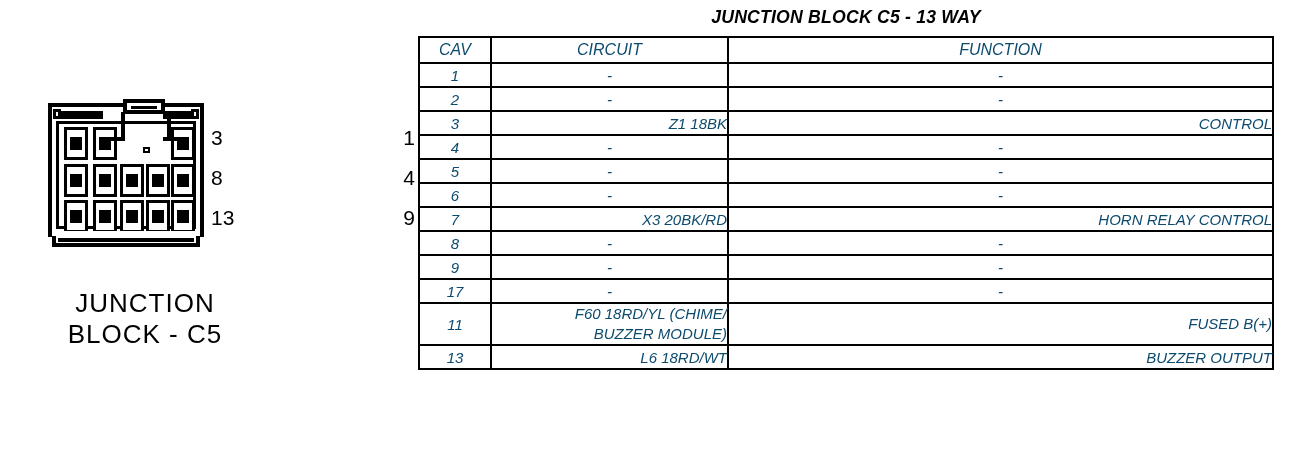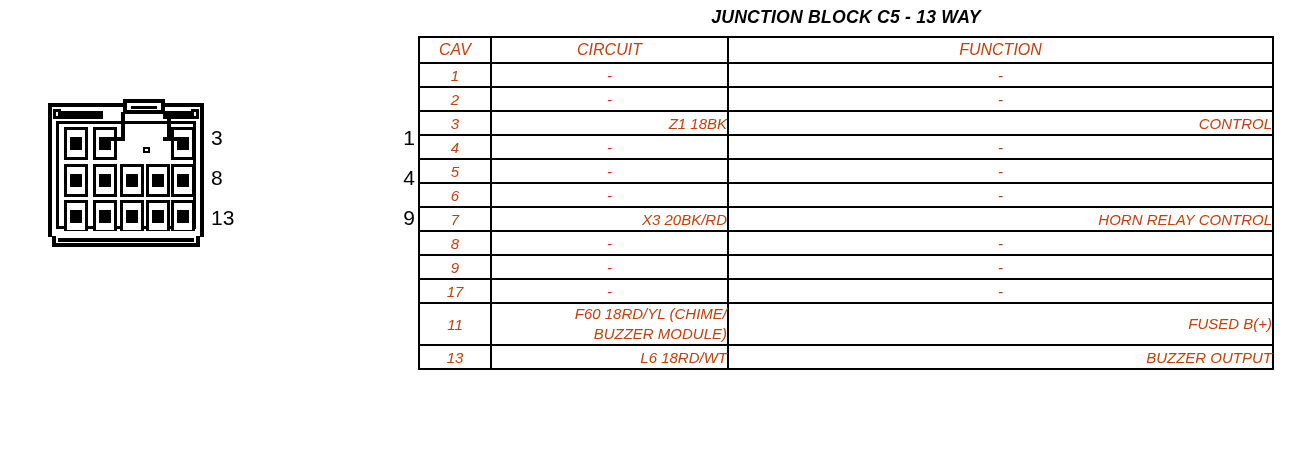--- a/index.html
+++ b/index.html
@@ -267,21 +267,21 @@
   #pinout-table col.c-cav  { width: 72px;  }
   #pinout-table col.c-circ { width: 237px; }
   #pinout-table col.c-func { width: 545px; }
 
   #pinout-table th,
   #pinout-table td {
     border: 2px solid #000;
     font-family: "Liberation Sans Narrow", "Liberation Sans", sans-serif;
     font-size: 15px;
     font-weight: normal;
-    color: #c2410c;
+    color: #0c4a6e;
     padding: 0;
     height: 22px;
     vertical-align: middle;
   }
   #pinout-table thead th {
     height: 24px;
     text-align: center;
     font-size: 16px;
   }
   td.cav-cell  { text-align: center; }
@@ -336,20 +336,24 @@
   <div class="latch-ledge r"></div>
   <div class="latch-tab">
     <div class="latch-slot"></div>
   </div>
   <div class="locator-dot"></div>
 
   <div class="conn-base-gap"></div>
   <div class="conn-skirt"></div>
   <div class="conn-skirt-line"></div>
 
+  <div id="connector-caption">
+    <div>JUNCTION</div>
+    <div>BLOCK - C5</div>
+  </div>
 </div>
 
 <div id="table-panel">
 
   <div id="table-title">JUNCTION BLOCK C5 - 13 WAY</div>
 
   <table id="pinout-table">
     <colgroup>
       <col class="c-cav">
       <col class="c-circ">

